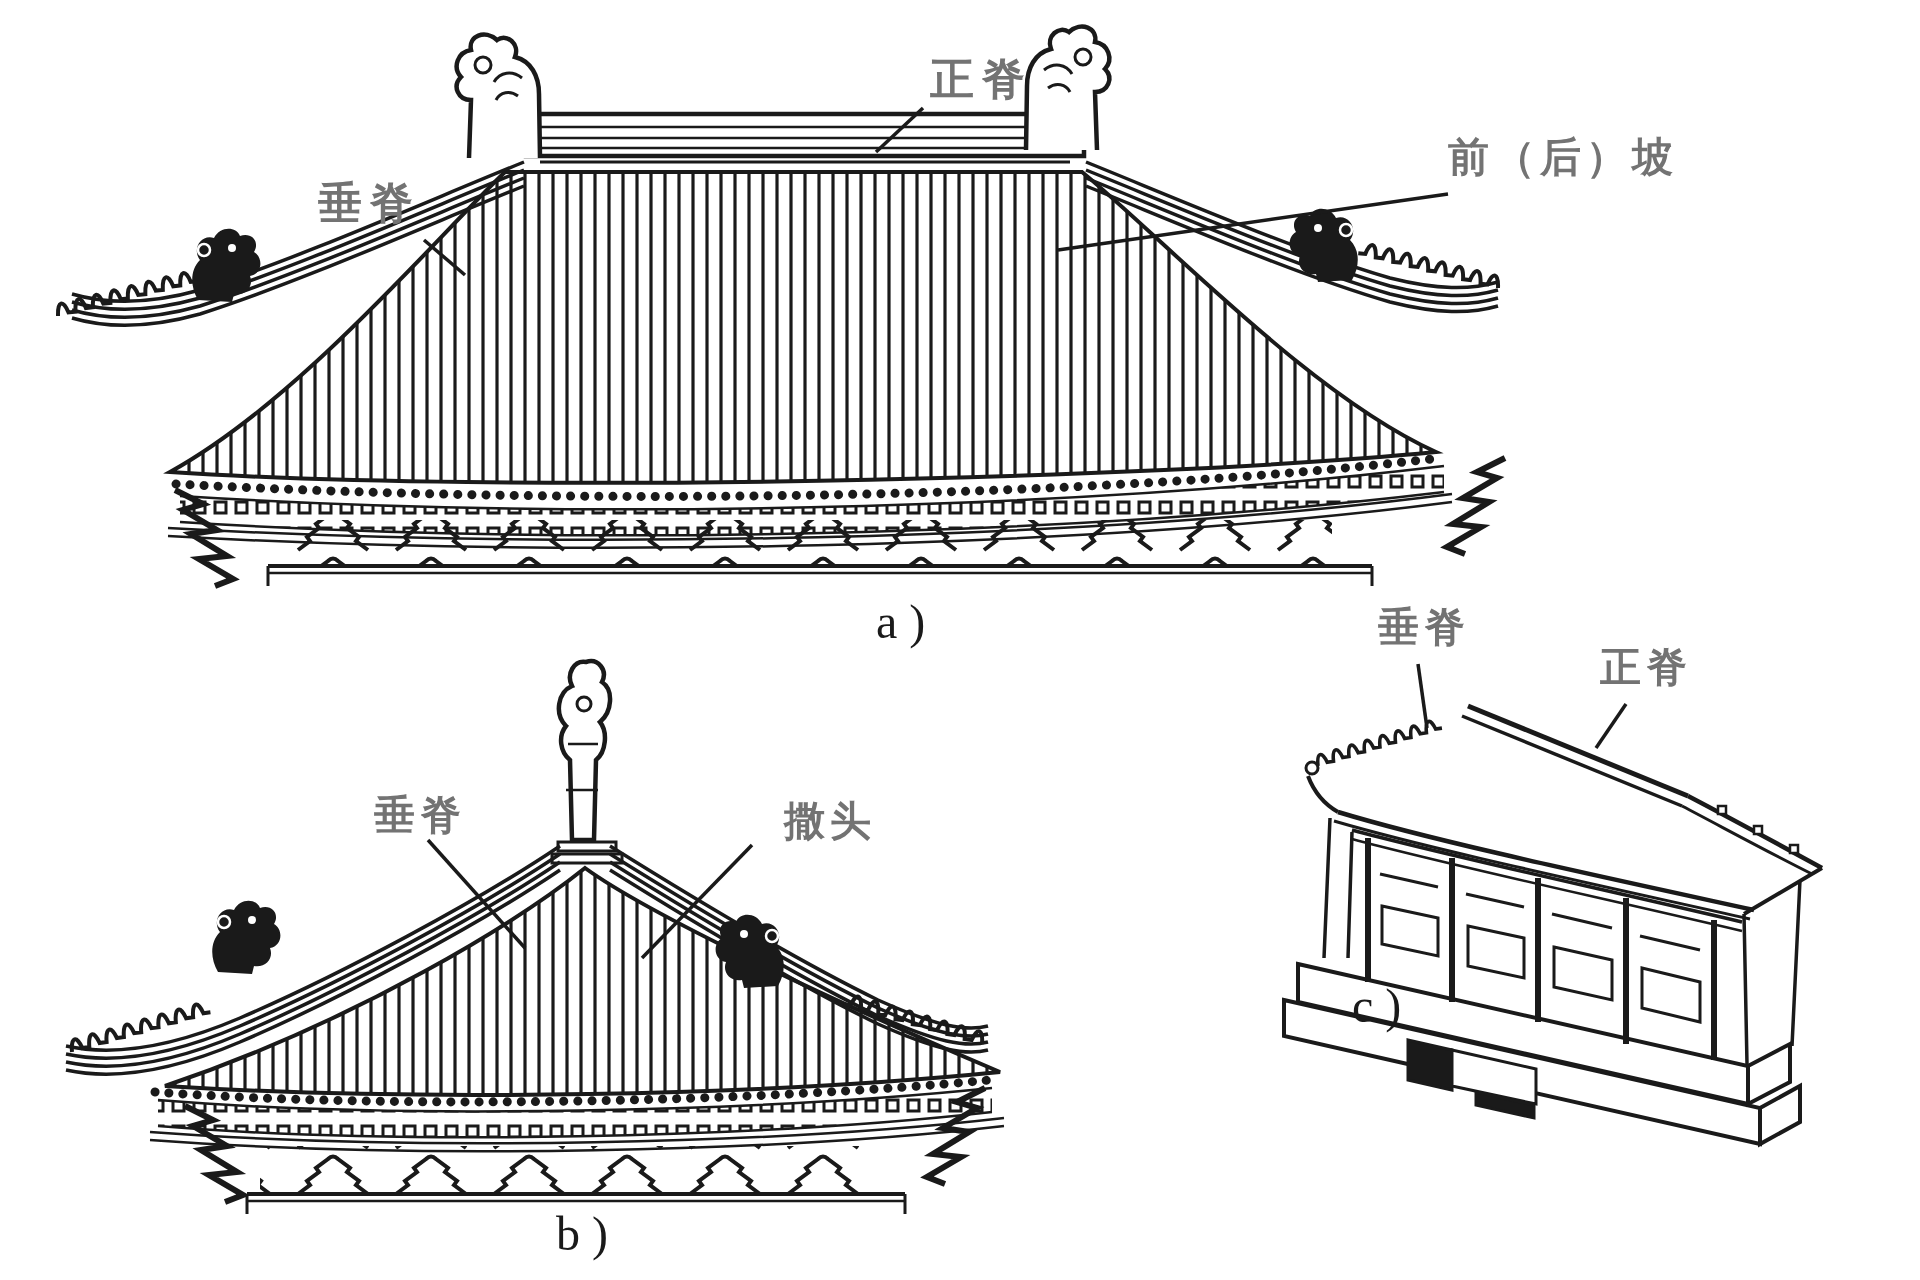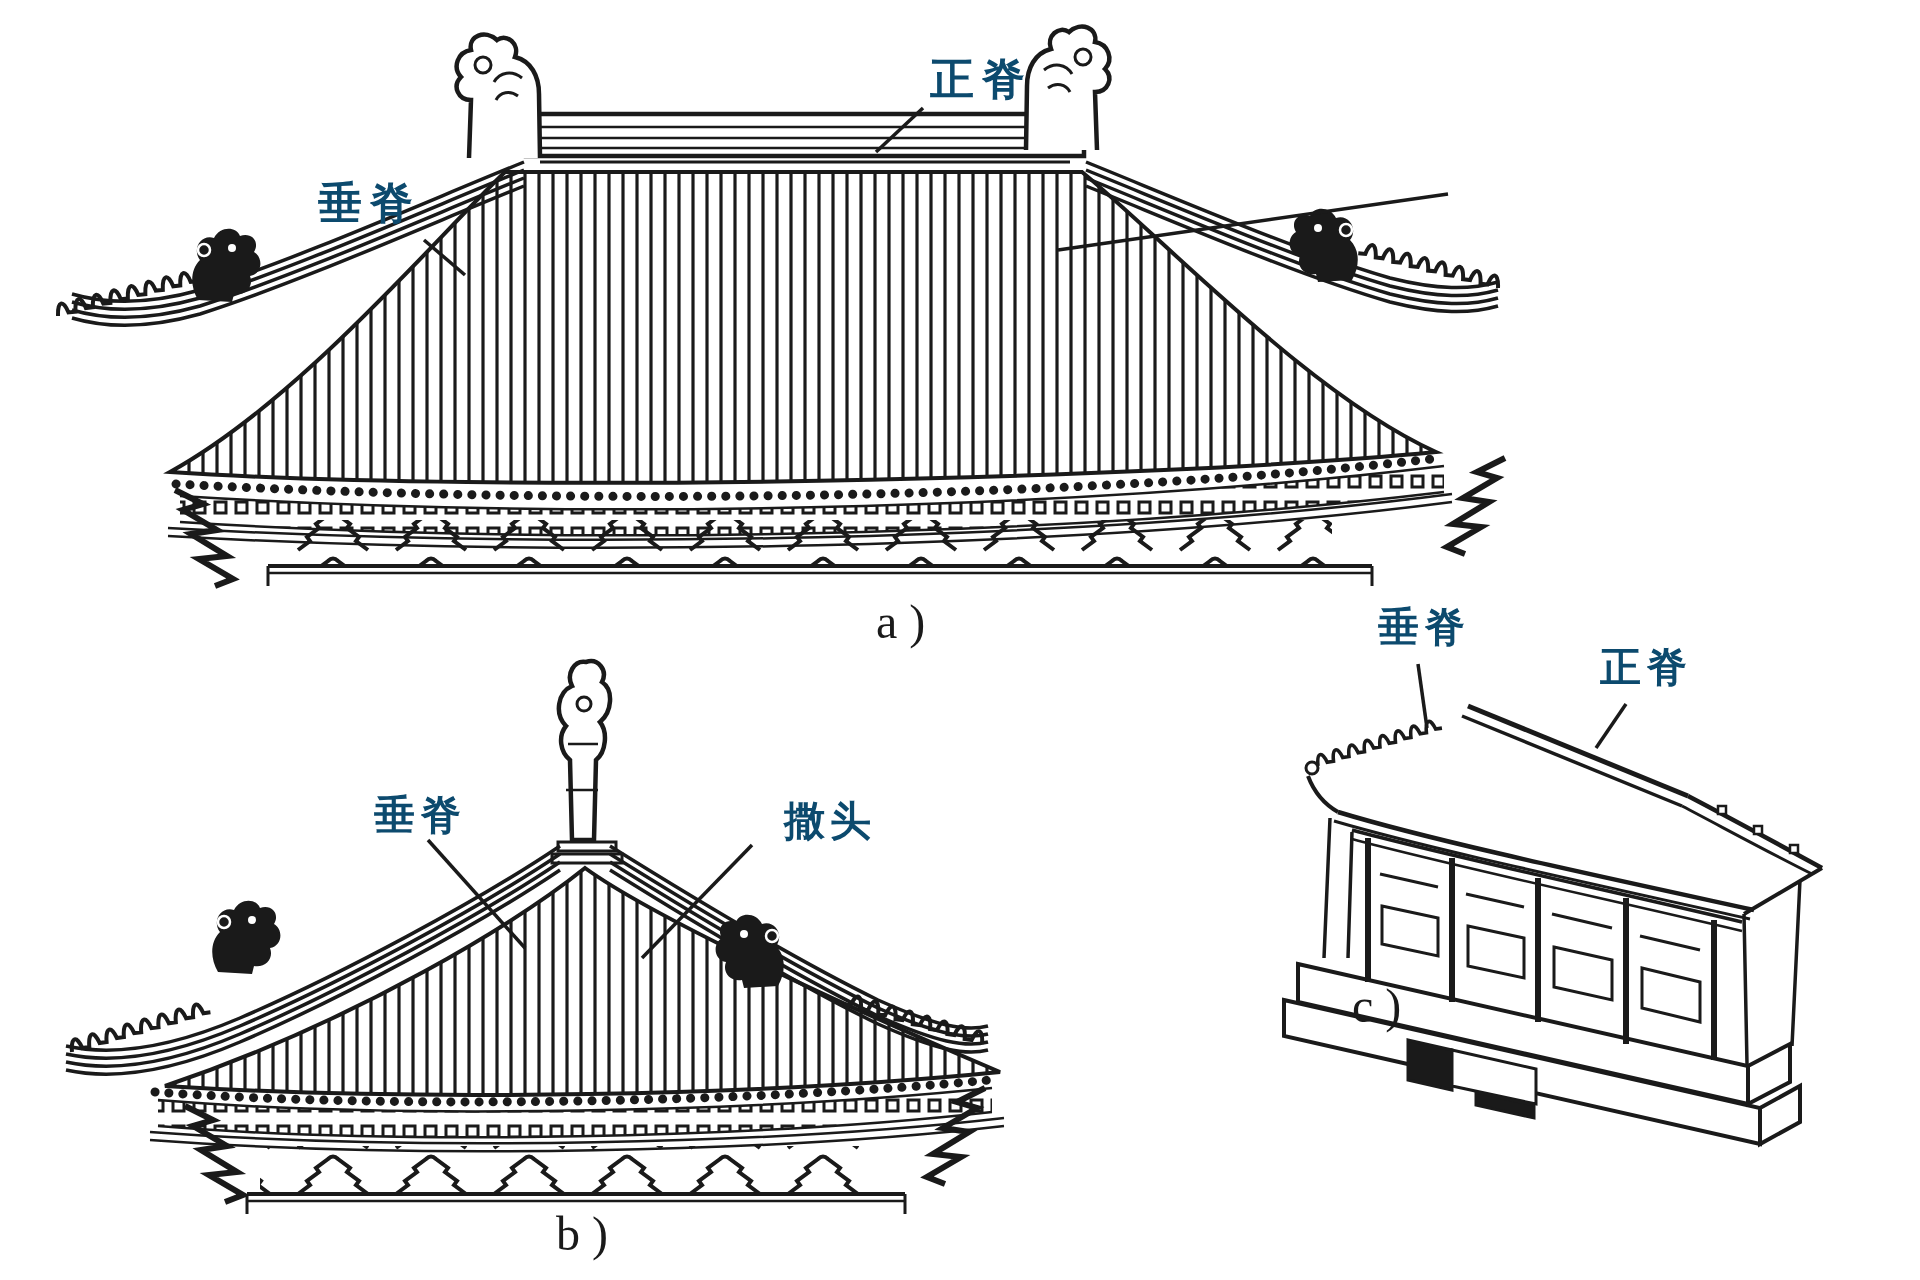--- a/index.html
+++ b/index.html
@@ -1,19 +1,19 @@
 <!DOCTYPE html>
 <html><head>
 <meta charset="utf-8">
 <style>
   html,body{margin:0;padding:0;background:#fff;}
   #stage{position:relative;width:1920px;height:1280px;background:#ffffff;overflow:hidden;
          font-family:"DejaVu Sans",sans-serif;}
   #art{position:absolute;left:0;top:0;}
-  .lbl{position:absolute;color:#0c4a6e;font-size:44px;font-weight:600;letter-spacing:7px;white-space:nowrap;}
+  .lbl{position:absolute;color:#737373;font-size:44px;font-weight:600;letter-spacing:7px;white-space:nowrap;}
   .lbl-sm{font-size:41px;letter-spacing:5px;}
   .cap{position:absolute;color:#1a1a1a;font-family:"Liberation Serif",serif;font-size:48px;white-space:nowrap;}
 </style>
 </head>
 <body>
 
 <div id="stage">
 
 <svg id="art" width="1920" height="1280" viewBox="0 0 1920 1280">
   <defs>
@@ -217,20 +217,21 @@
 
     <g stroke-width="3.5">
       <path d="M 1418,664 L 1427,728"></path>
       <path d="M 1626,704 L 1596,748"></path>
     </g>
   </g>
 </svg>
 
 <div class="lbl" style="left:318px;top:174px">垂脊</div>
 <div class="lbl" style="left:930px;top:50px">正脊</div>
+<div class="lbl lbl-sm" style="left:1448px;top:130px">前（后）坡</div>
 <div class="cap" style="left:876px;top:594px">a )</div>
 
 <div class="lbl lbl-sm" style="left:374px;top:788px">垂脊</div>
 <div class="lbl lbl-sm" style="left:784px;top:794px">撒头</div>
 <div class="cap" style="left:556px;top:1206px">b )</div>
 
 <div class="lbl lbl-sm" style="left:1378px;top:600px">垂脊</div>
 <div class="lbl lbl-sm" style="left:1600px;top:640px">正脊</div>
 <div class="cap" style="left:1352px;top:978px">c )</div>
 

